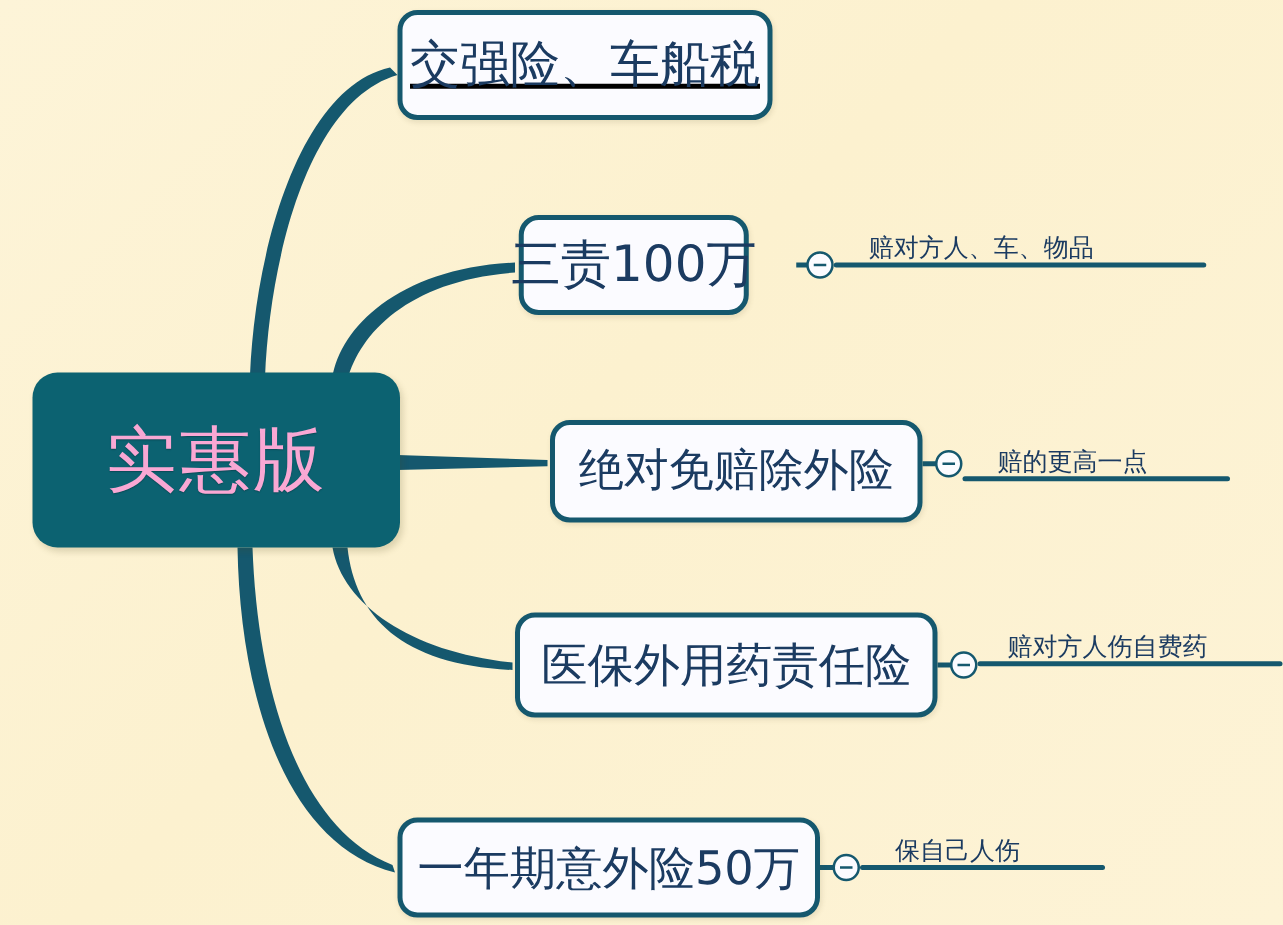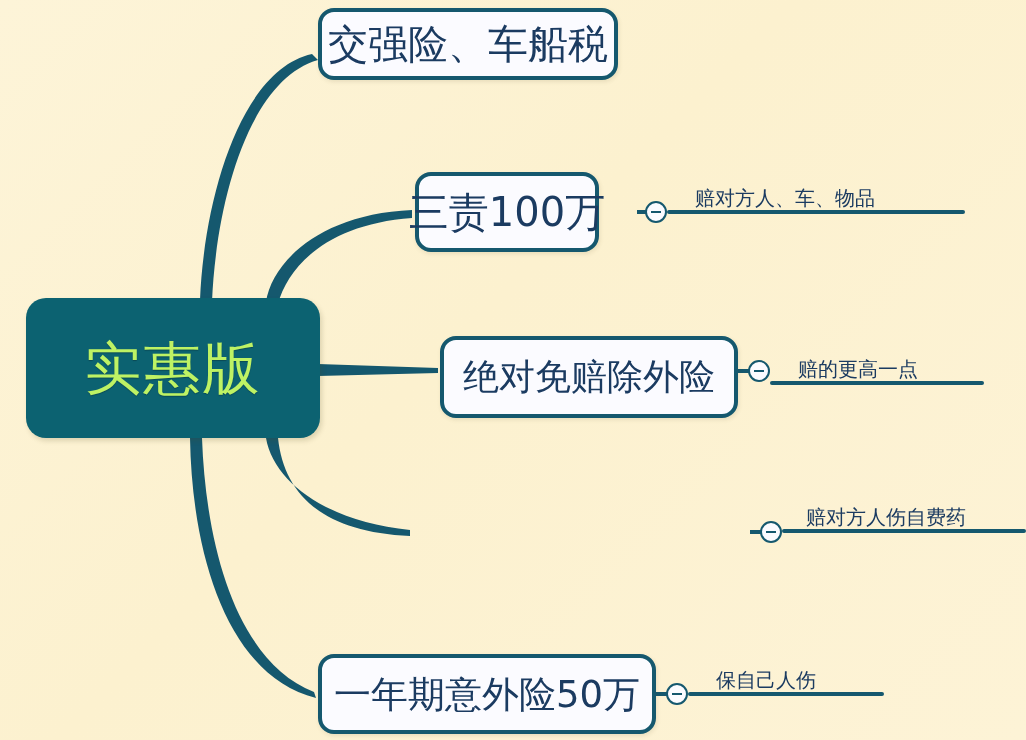--- a/index.html
+++ b/index.html
@@ -34,21 +34,21 @@
     height: 140px;
     background: #0c6271;
     border-radius: 20px;
     display: flex;
     align-items: center;
     justify-content: center;
     box-shadow: 2px 3px 5px rgba(80,70,30,0.18);
     z-index: 4;
   }
   .root-label {
-    color: #bef264;
+    color: #f9a8d4;
     font-size: 57px;
     line-height: 1;
     letter-spacing: 2px;
     font-family: "DejaVu Sans", "Liberation Sans", sans-serif;
     text-shadow: 0 1px 1px rgba(0,0,0,0.25);
   }
   
   .topic {
     position: absolute;
     background: #fbfbff;
@@ -61,21 +61,21 @@
     z-index: 3;
     box-shadow: 1px 2px 4px rgba(90,80,40,0.12);
   }
   .topic-label {
     color: #1b3b61;
     font-size: 38px;
     line-height: 1;
     white-space: nowrap;
     font-family: "DejaVu Sans", "Liberation Sans", sans-serif;
   }
-  #topic-0 { left: 318px; top: 8px;   width: 300px; height: 72px; }
+  #topic-0 { left: 318px; top: 8px;   width: 300px; height: 88px; text-decoration: underline; }
   #topic-1 { left: 415px; top: 172px; width: 184px; height: 80px; }
   #topic-2 { left: 440px; top: 336px; width: 298px; height: 82px; }
   #topic-3 { left: 412px; top: 490px; width: 338px; height: 84px; }
   #topic-4 { left: 318px; top: 654px; width: 338px; height: 80px; align-items: center; }
 
   #topic-0 .topic-label { font-size: 40px; }
   #topic-1 .topic-label { font-size: 40px; }
   #topic-2 .topic-label { font-size: 36px; }
   #topic-3 .topic-label { font-size: 37px; }
   #topic-4 .topic-label { font-size: 37px; }
@@ -173,20 +173,23 @@
 
   <div class="topic" id="topic-0">
     <span class="topic-label">交强险、车船税</span>
   </div>
   <div class="topic" id="topic-1">
     <span class="topic-label">三责100万</span>
   </div>
   <div class="topic" id="topic-2">
     <span class="topic-label">绝对免赔除外险</span>
   </div>
+  <div class="topic" id="topic-3">
+    <span class="topic-label">医保外用药责任险</span>
+  </div>
   <div class="topic" id="topic-4">
     <span class="topic-label">一年期意外险50万</span>
   </div>
 
   <div class="toggle" id="toggle-1">
     <span class="minus"></span>
   </div>
   <div class="toggle" id="toggle-2">
     <span class="minus"></span>
   </div>

